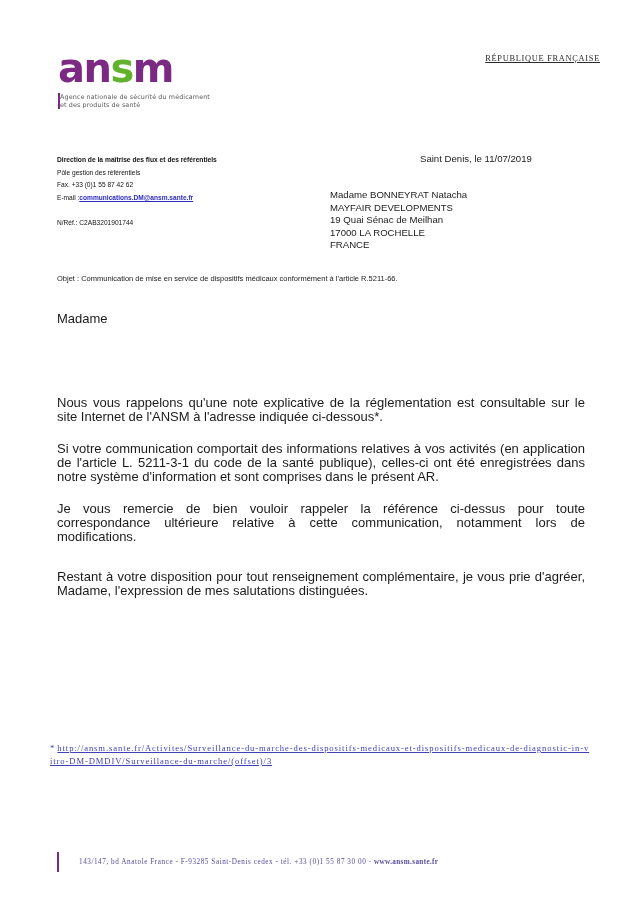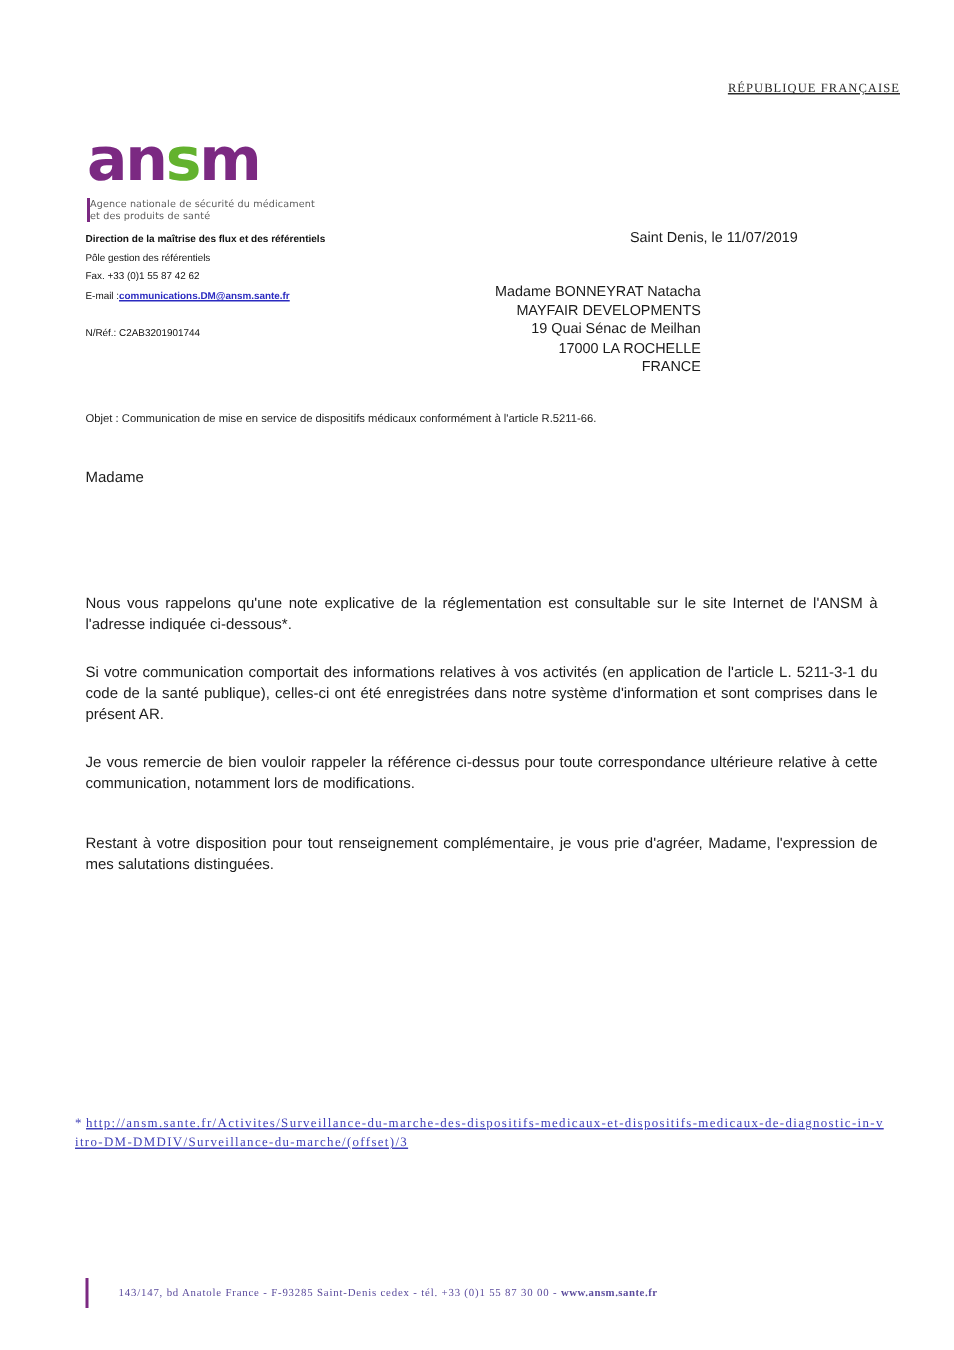--- a/index.html
+++ b/index.html
@@ -28,21 +28,20 @@
     top: 44px;
     left: 0;
     right: 0;
     height: 70px;
   }
 
   .logo-block {
     position: absolute;
     left: 58px;
     top: 4px;
-    margin-top: 39px;
   }
 
   .logo-word {
     font-family: "DejaVu Sans", sans-serif;
     font-size: 40px;
     font-weight: bold;
     letter-spacing: -1.5px;
     line-height: 40px;
     color: #7b2982;
   }
@@ -102,39 +101,38 @@
     top: 153px;
     font-size: 9.6px;
     white-space: nowrap;
   }
   .recipient {
     position: absolute;
     left: 330px;
     top: 189px;
     font-size: 9.6px;
     line-height: 12.6px;
-    text-align: right;
   }
 
   
   .objet {
     position: absolute;
     left: 57px;
     top: 274px;
     right: 40px;
     font-size: 7.5px;
   }
 
   
   .body-text {
     position: absolute;
     left: 57px;
     right: 51px;
     top: 312px;
-    font-size: 10px;
+    font-size: 13px;
     line-height: 14px;
   }
   .body-text p {
     margin: 0;
   }
   .salutation { margin-bottom: 0; }
   .gap-lg { height: 26px; }
   .gap-md { height: 18px; }
   .device-item {
     padding-left: 8px;

